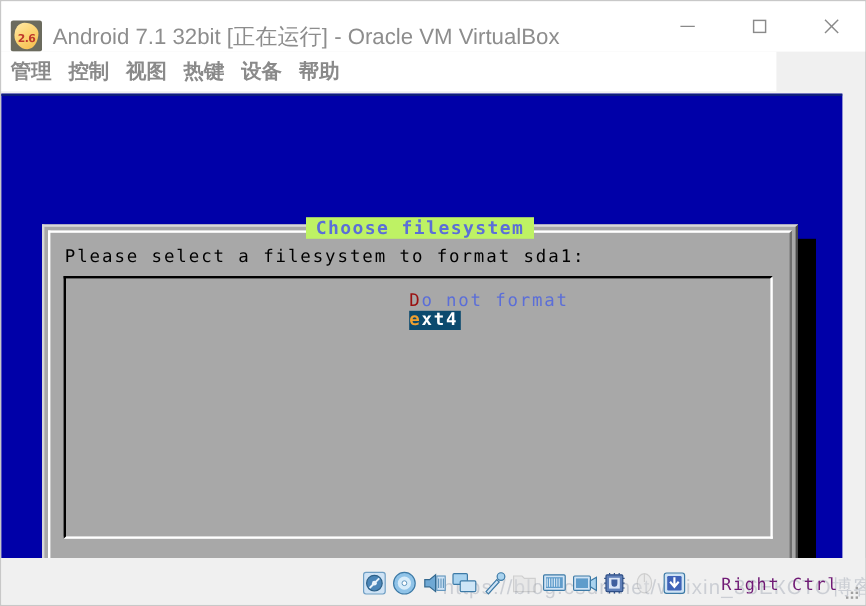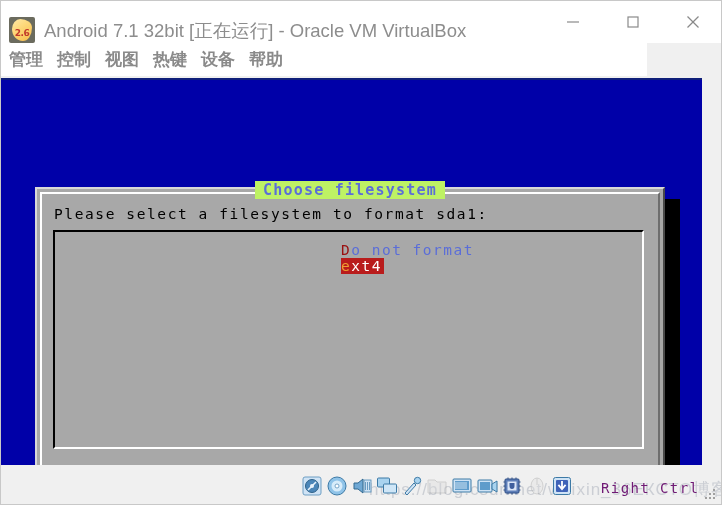--- a/index.html
+++ b/index.html
@@ -212,22 +212,23 @@
     font-size: 14.5px;
     letter-spacing: 1.5px;
     white-space: nowrap;
     font-family: "DejaVu Sans Mono", "Liberation Mono", monospace;
     display: inline-block;
   }
   .list-row-wrap { height: 16px; }
   .hot { color: #9a1010; }
   .rest { color: #5b6ed8; }
   .list-row.selected {
-    background: #b91c1c;
+    background: #0c4a6e;
     padding-right: 2px;
+    font-weight: bold;
   }
   .list-row.selected .hot { color: #f0a030; }
   .list-row.selected .rest { color: #ffffff; }
 
   
   #statusbar {
     position: absolute;
     left: 0;
     top: 464px;
     width: 722px;

